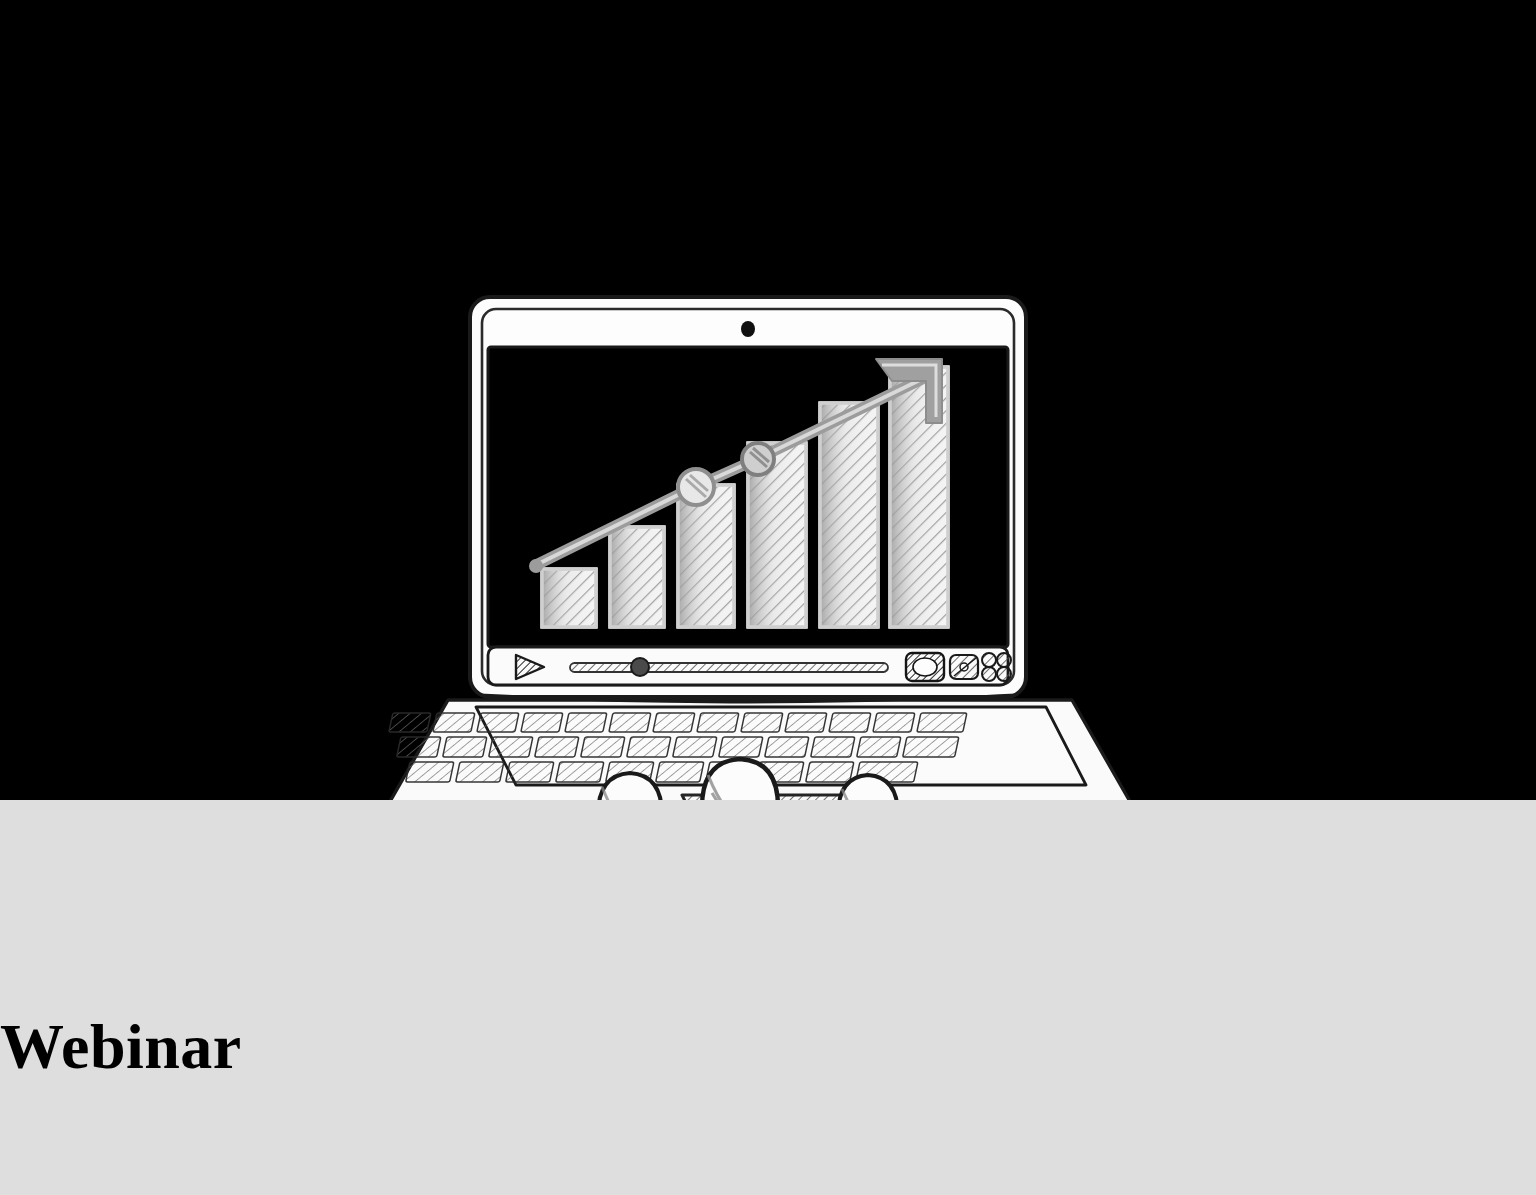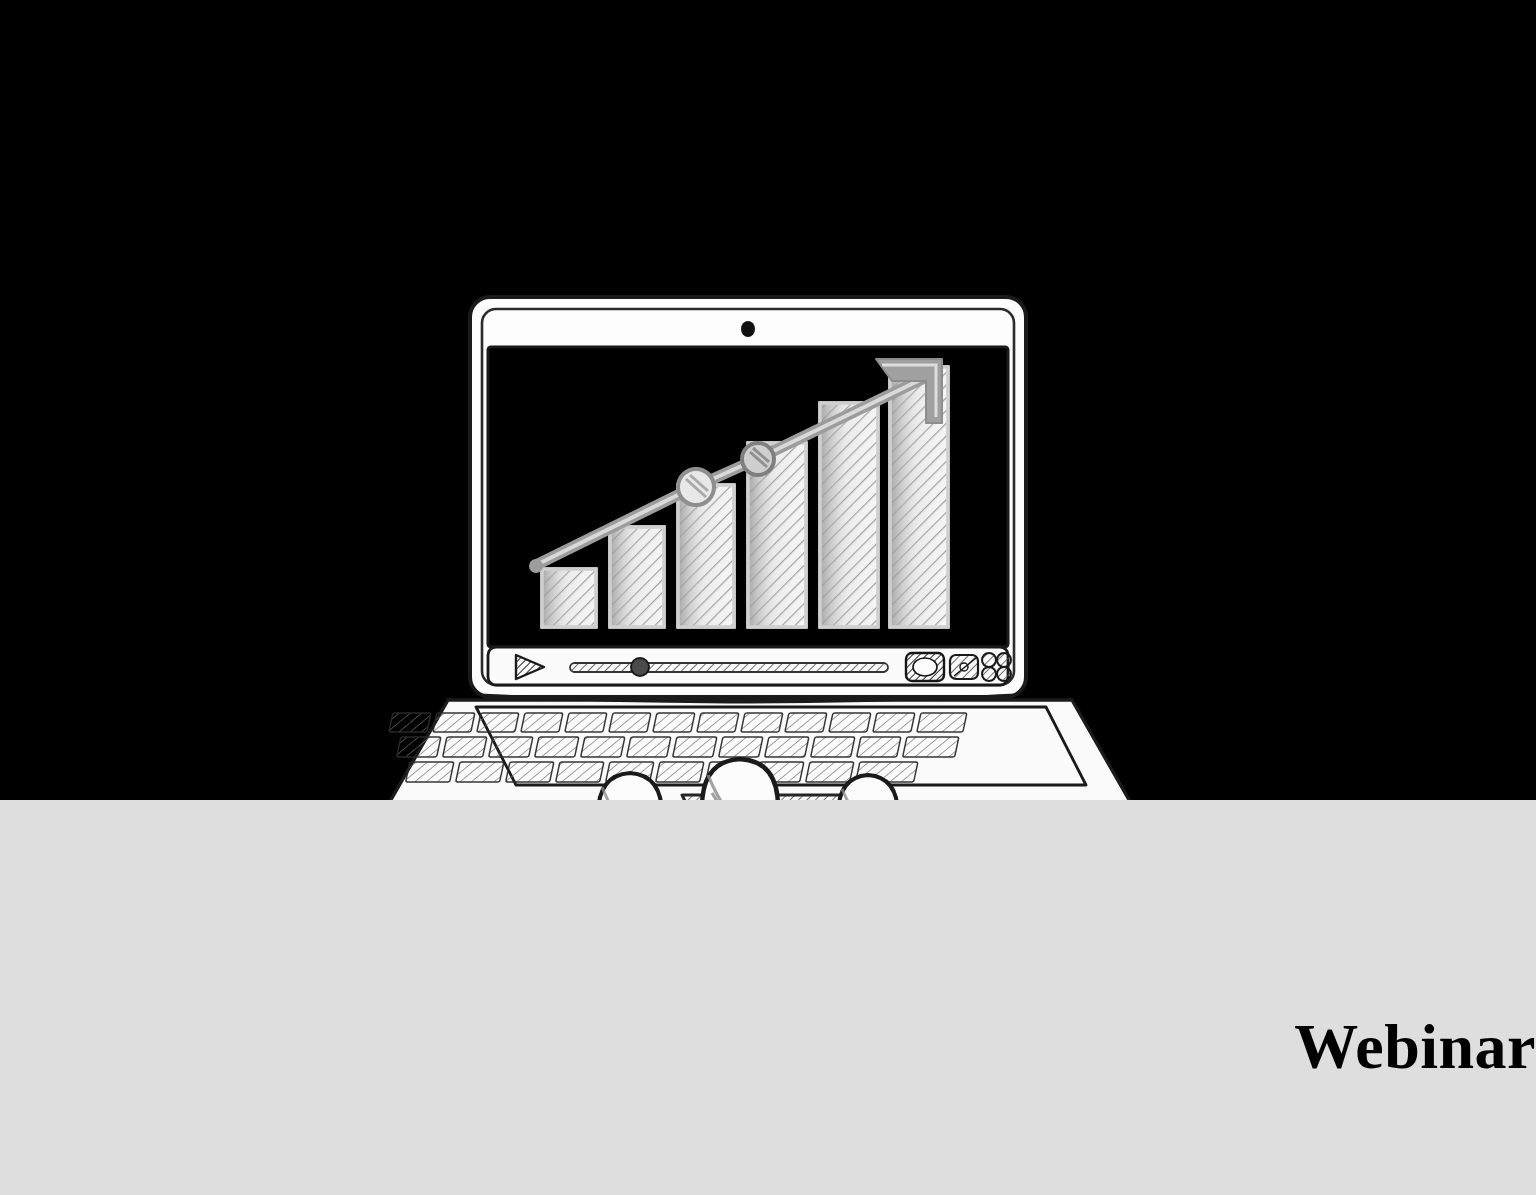--- a/index.html
+++ b/index.html
@@ -3,21 +3,21 @@
 <meta charset="utf-8">
 <style>
   html,body{margin:0;padding:0;background:#000;}
   body{width:1536px;height:1195px;position:relative;overflow:hidden;
        font-family:"Liberation Serif",serif;}
   #stage{position:absolute;inset:0;background:#000000;}
 
   
   #caption-panel{position:absolute;left:0;top:800px;width:1536px;height:395px;
       background:#dedede;}
-  #caption-title{position:absolute;left:0;top:1015px;width:1536px;text-align:right;
+  #caption-title{position:absolute;left:0;top:1015px;width:1536px;text-align:left;
       font-family:"Liberation Serif",serif;font-weight:bold;font-size:64px;color:#000;
       letter-spacing:0.5px;line-height:1;}
 
   
   #illustration{position:absolute;left:330px;top:275px;width:860px;height:710px;}
   #illustration svg{display:block;width:860px;height:710px;}
 </style>
 </head>
 <body>
 

